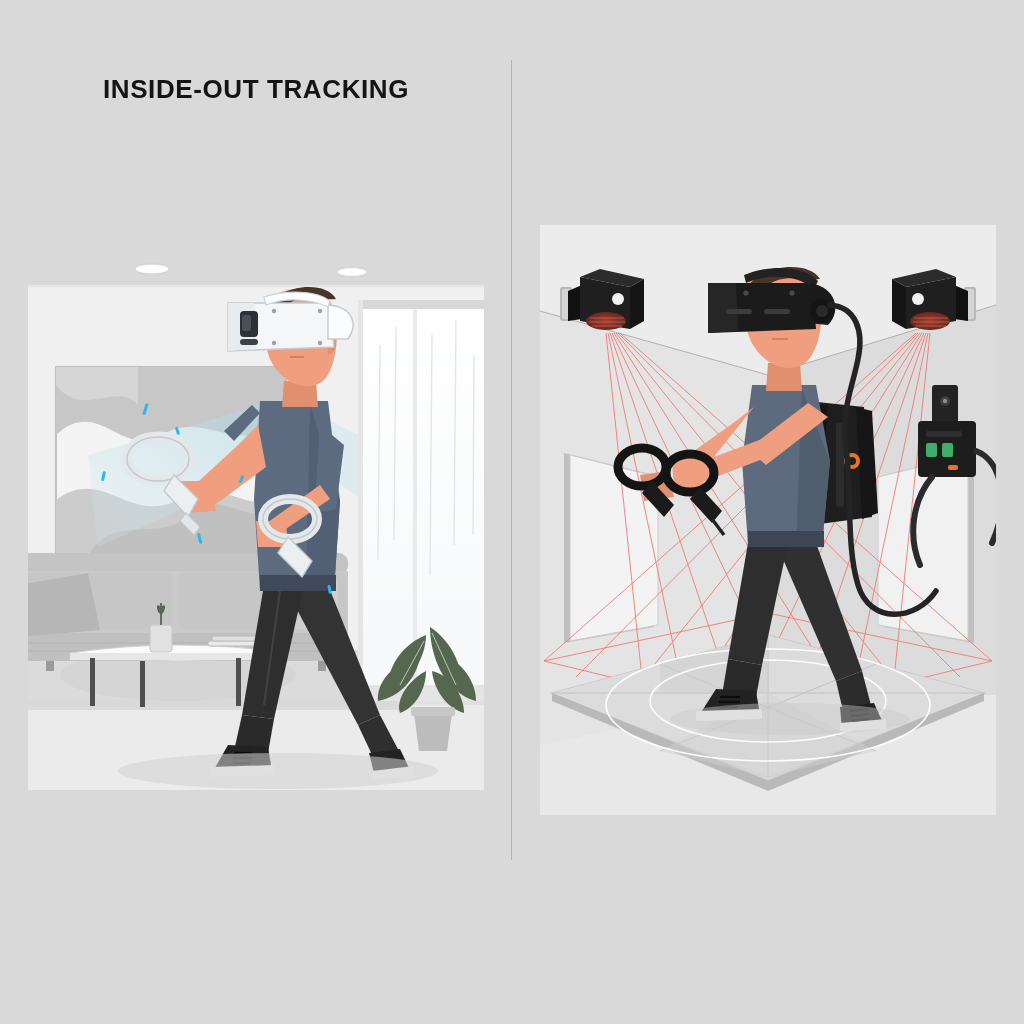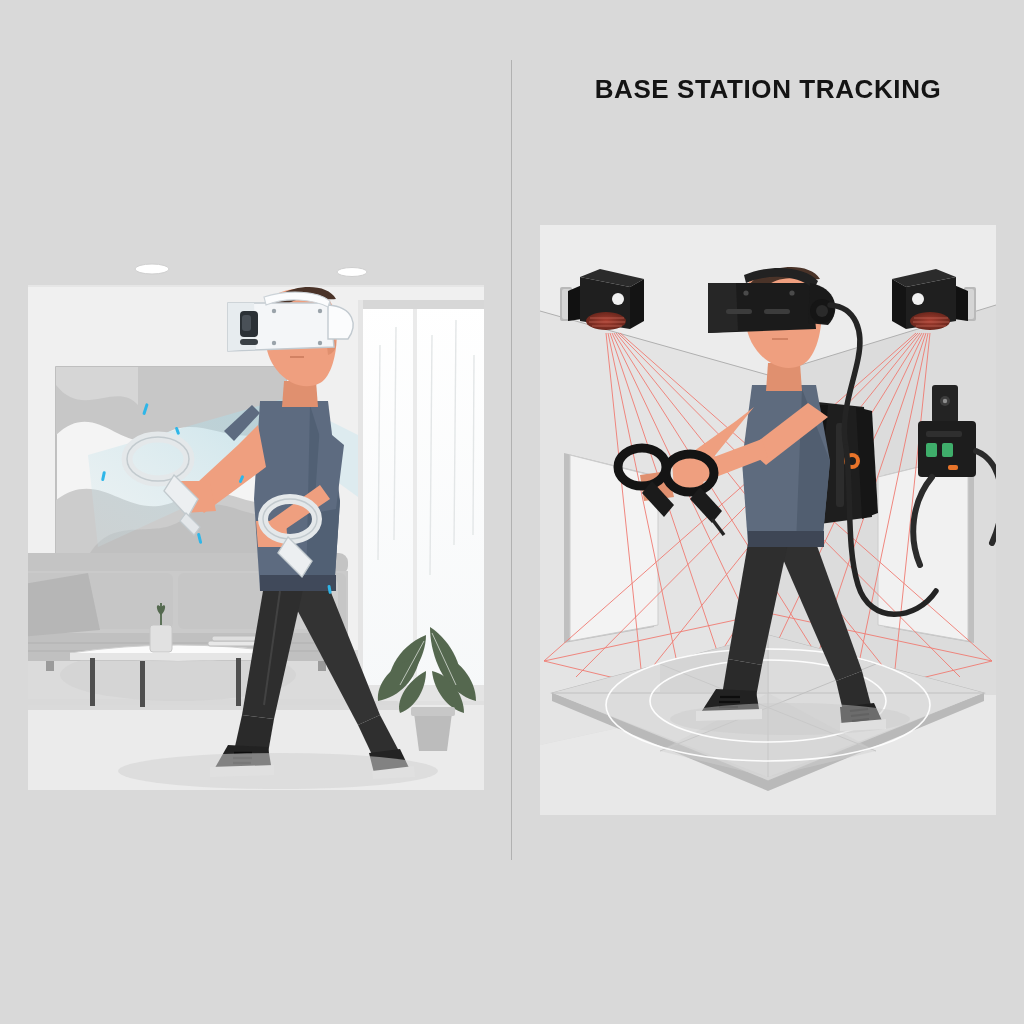--- a/index.html
+++ b/index.html
@@ -36,21 +36,21 @@
   #panel-left{left:28px;top:285px;width:456px;height:505px;}
   #panel-right{left:540px;top:225px;width:456px;height:590px;}
 
   svg{display:block;}
 </style>
 </head>
 <body>
 
 <div id="stage">
 
-  <div class="title" id="title-right">BASE STATION TRACKING</div>
+  <div class="title" id="title-left">INSIDE-OUT TRACKING</div>
 
   <div id="divider"></div>
 
   <div class="panel" id="panel-left">
     <svg width="456" height="505" viewBox="0 0 456 505">
       <defs>
         <linearGradient id="winGrad" x1="0" y1="0" x2="0" y2="1">
           <stop offset="0%" stop-color="#ffffff"></stop>
           <stop offset="100%" stop-color="#f6f8f9"></stop>
         </linearGradient>

